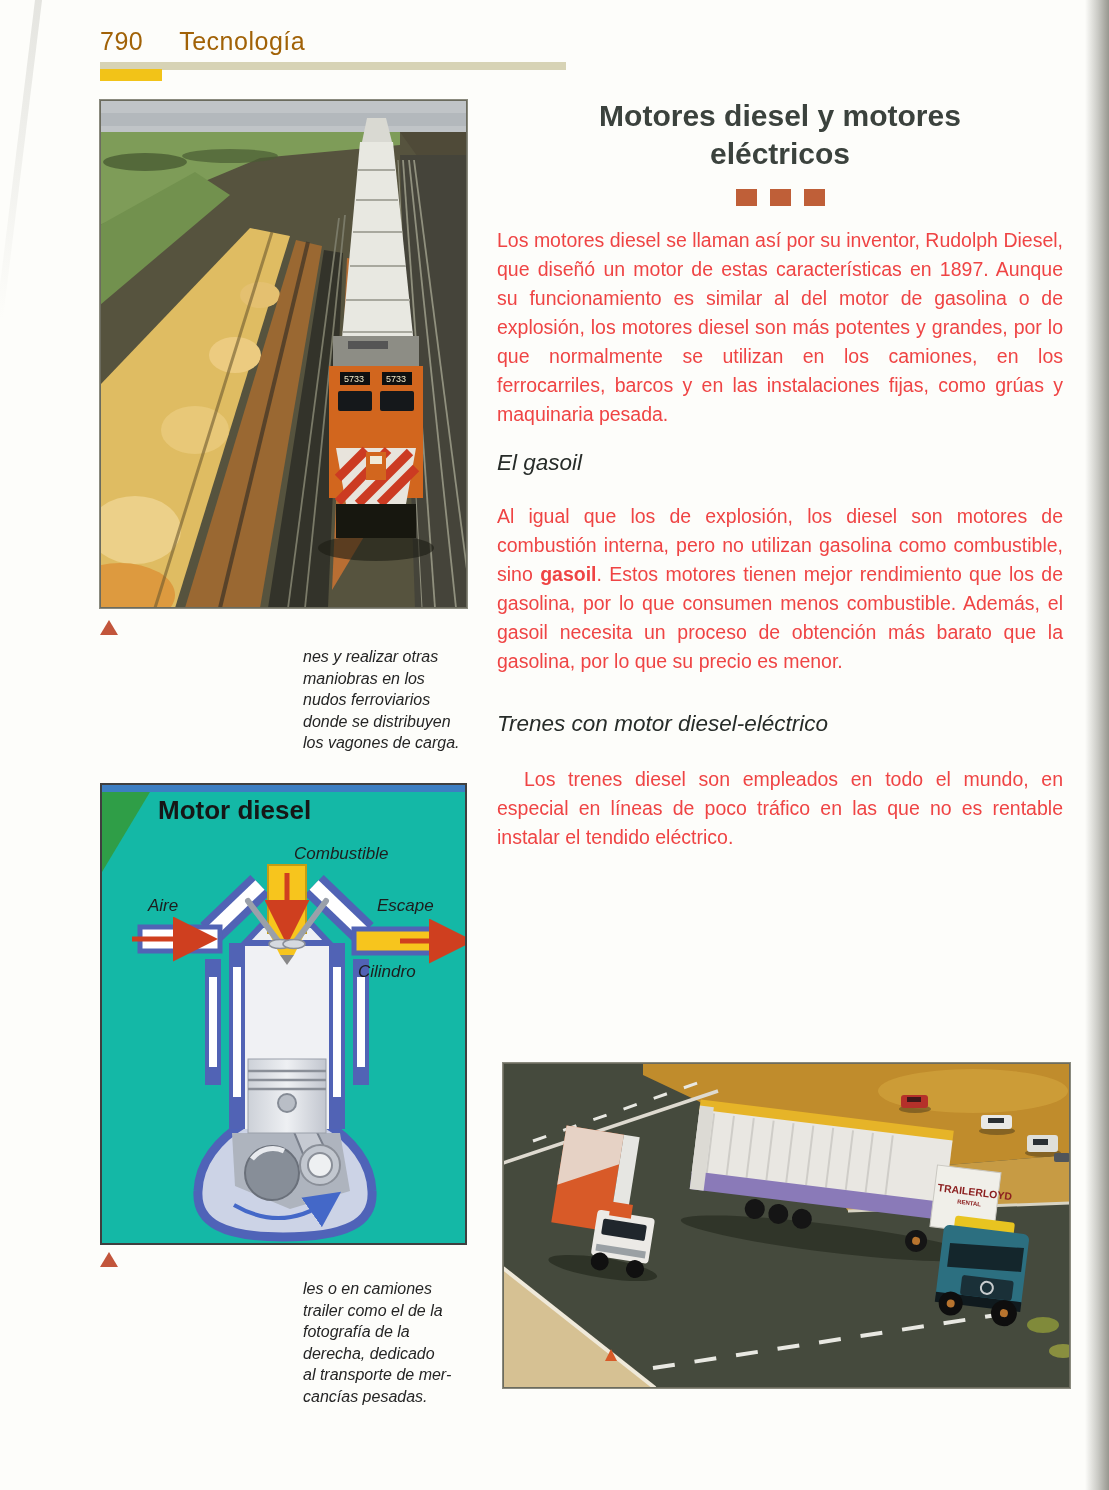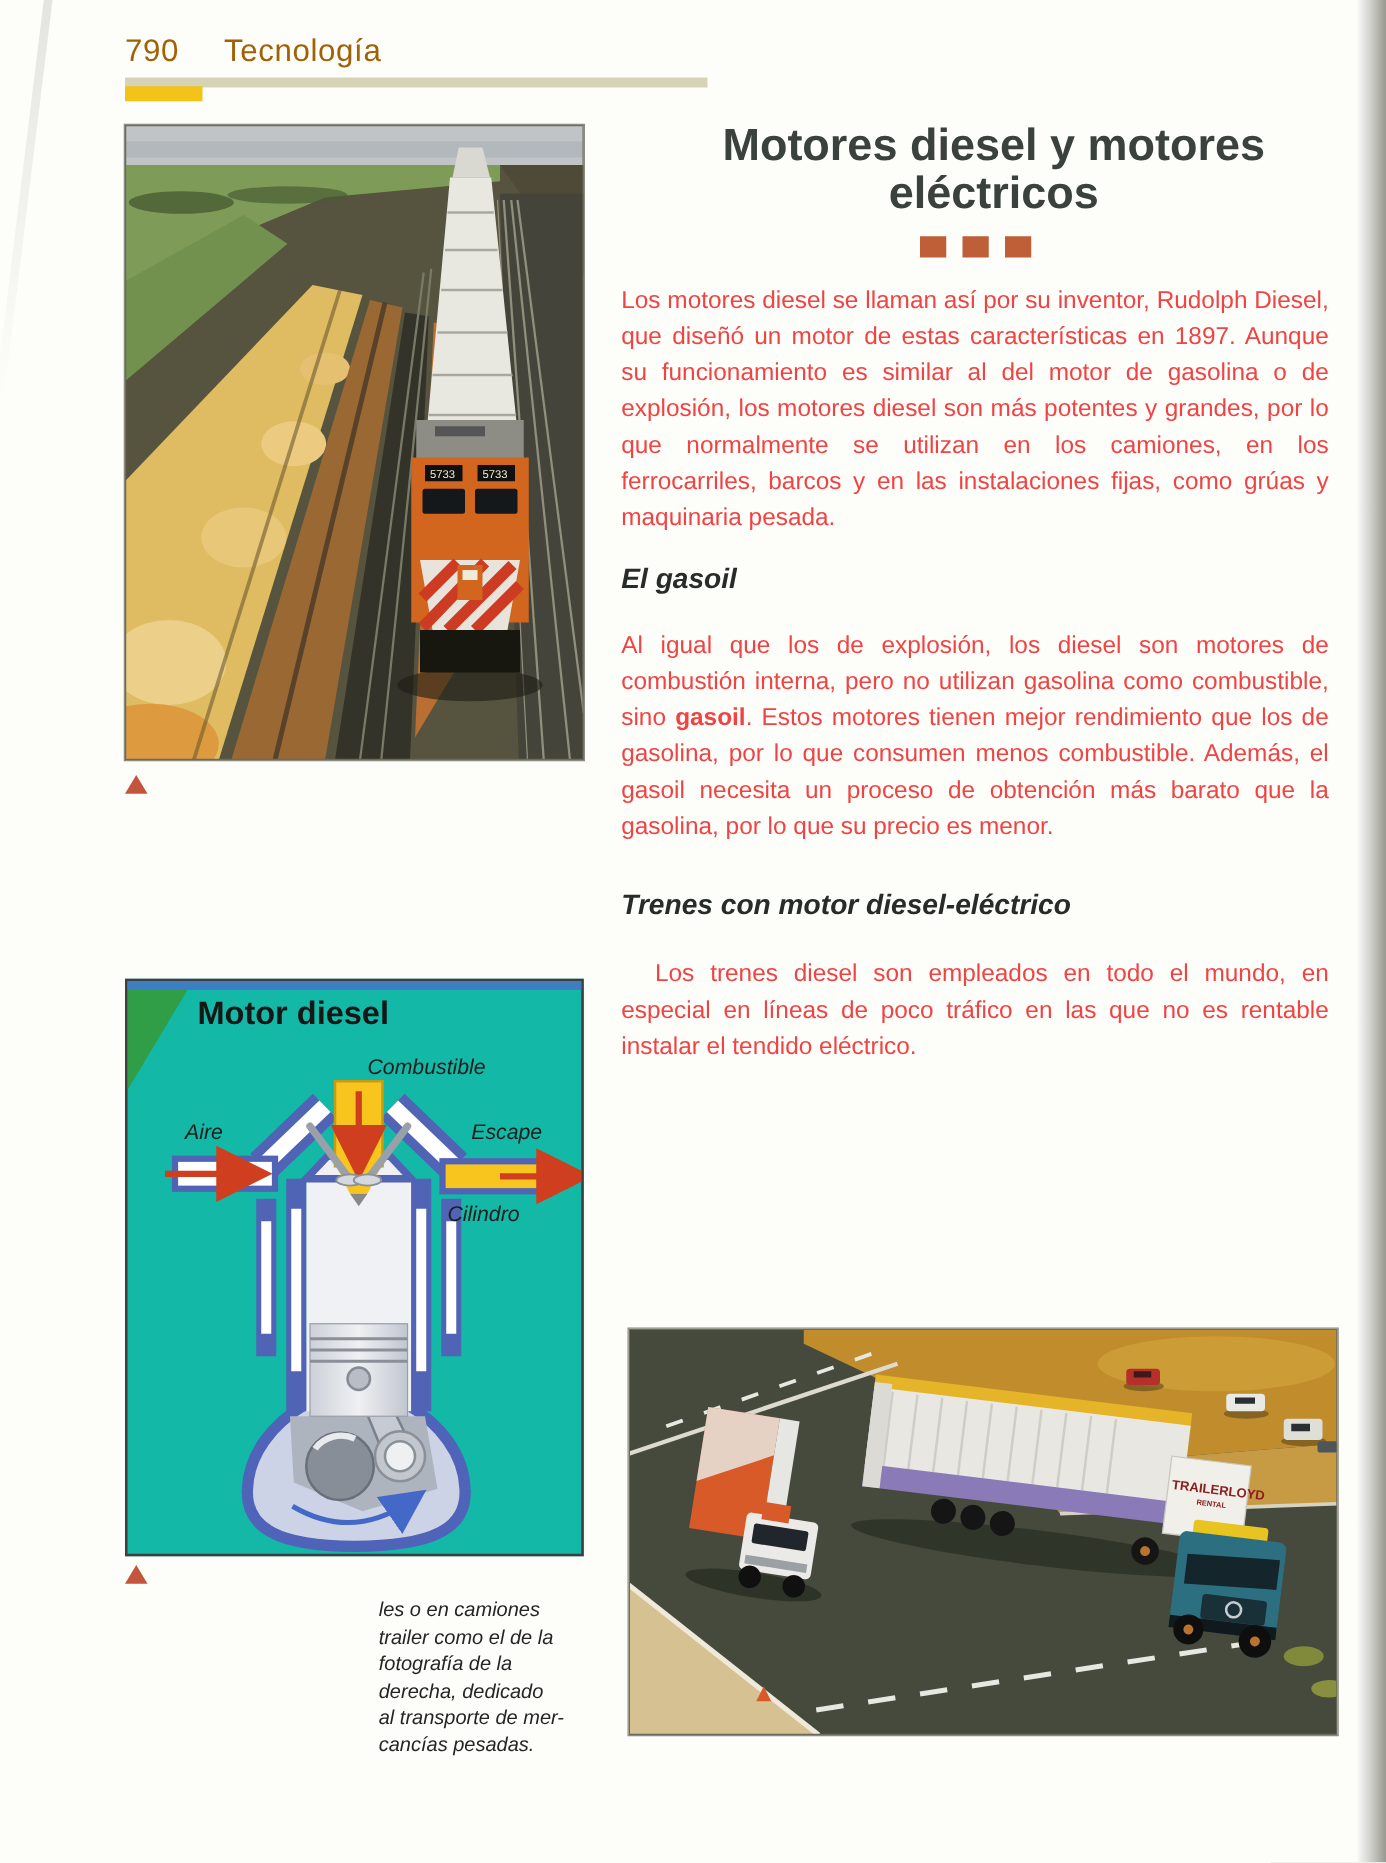--- a/index.html
+++ b/index.html
@@ -5,27 +5,27 @@
   html,body{margin:0;padding:0;background:#e8e8e4;}
   .page{position:relative;width:1109px;height:1490px;background:#fdfdfa;overflow:hidden;
         font-family:"Liberation Sans",sans-serif;color:#2e2e2e;}
   .abs{position:absolute;}
   
   .hdr{left:100px;top:27px;font-size:25px;color:#a16207;letter-spacing:.5px;}
   .hdr .num{margin-right:36px;}
   .bar-tan{left:100px;top:62px;width:466px;height:8px;background:#d7d3b5;}
   .bar-yellow{left:100px;top:69px;width:62px;height:12px;background:#f2c318;}
   
-  .title{left:512px;top:97px;width:566px;text-align:center;font-size:36px;line-height:38px;
+  .title{left:497px;top:97px;width:566px;text-align:center;font-size:30px;line-height:38px;
          font-weight:bold;color:#3b423d;white-space:pre-line;}
   .squares{left:497px;top:189px;width:566px;display:flex;justify-content:center;gap:13px;}
   .squares span{width:21px;height:17px;background:#bf5f38;display:block;}
   .body-txt{width:566px;font-size:19.5px;line-height:29px;text-align:justify;color:#ef4444;}
   .p1{left:497px;top:226px;}
-  .h-sec{left:497px;font-size:22.5px;font-weight:bold;font-style:italic;color:#272c29;}
+  .h-sec{left:497px;font-size:22.5px;font-weight:normal;font-style:italic;color:#272c29;}
   .h1{top:450px;} .p2{left:497px;top:502px;} .h2{top:711px;}
   .p3wrap{left:497px;top:765px;}
   .p3wrap p{margin:0;} .p3wrap p.ind{text-indent:27px;}
   .boldword{font-weight:bold;}
   
   .tri{width:0;height:0;border-left:9px solid transparent;border-right:9px solid transparent;
        border-bottom:15px solid #c2553b;}
   .cap{width:180px;font-style:italic;font-size:16px;line-height:21.5px;color:#252525;white-space:pre-line;}
   
   .photo{outline:1px solid #8a8a7e;}
@@ -122,20 +122,25 @@
         <line x1="238" y1="378" x2="266" y2="350"></line>
       </g>
       <rect x="266" y="352" width="20" height="28" fill="#d2661e"></rect>
       <rect x="270" y="356" width="12" height="8" fill="#f0ead8"></rect>
       <rect x="236" y="404" width="80" height="34" fill="#17170f"></rect>
     </g>
     <rect x="0.5" y="0.5" width="366" height="507" fill="none" stroke="#6b6b5e"></rect>
   </svg>
 
   <div class="abs tri" style="left:100px;top:620px"></div>
+  <div class="abs cap" style="left:303px;top:646px">nes y realizar otras
+maniobras en los
+nudos ferroviarios
+donde se distribuyen
+los vagones de carga.</div>
 
   <div class="abs diagram-box">
     <div class="abs box-bluebar"></div>
     <div class="abs box-green"></div>
     <div class="abs box-title">Motor diesel</div>
     <svg class="abs" style="left:0;top:46px" width="363" height="412" viewBox="0 0 363 412">
       <defs>
         <marker id="mr" markerWidth="9" markerHeight="9" refX="5" refY="4.5" orient="auto">
           <path d="M0,0 L9,4.5 L0,9 Z" fill="#cf3f1f"></path>
         </marker>

